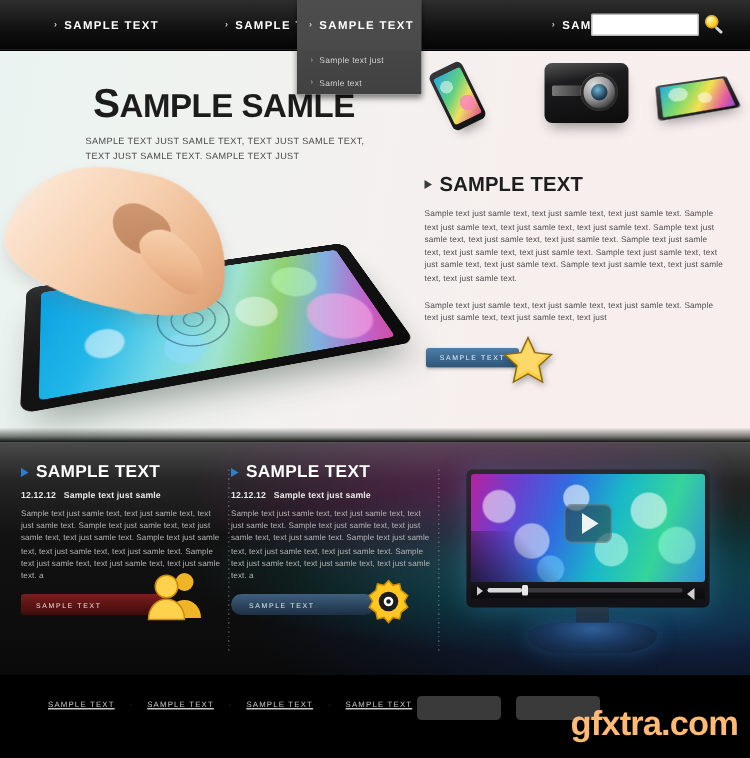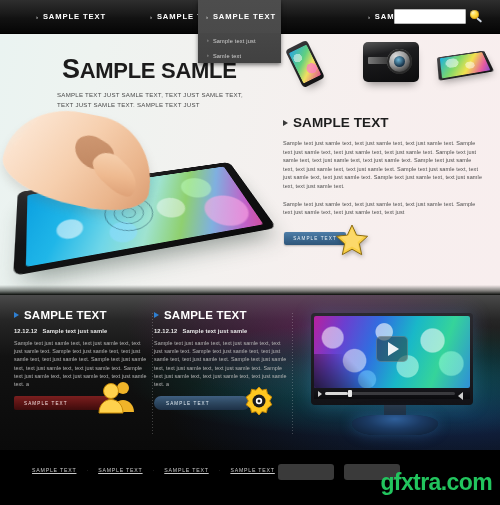--- a/index.html
+++ b/index.html
@@ -548,21 +548,21 @@
   }
   .f-box {
     width: 56px; height: 16px;
     border-radius: 3px;
     background: #3a3a3a;
   }
   .watermark {
     position: absolute; right: 8px; top: 19px;
     font-size: 23px;
     font-weight: bold;
-    color: #22c55e;
+    color: #fdba74;
     letter-spacing: -0.6px;
     font-family: "Liberation Sans", sans-serif;
     text-align: right;
   }
 </style>
 </head>
 <body>
 
 <div class="page">
 

